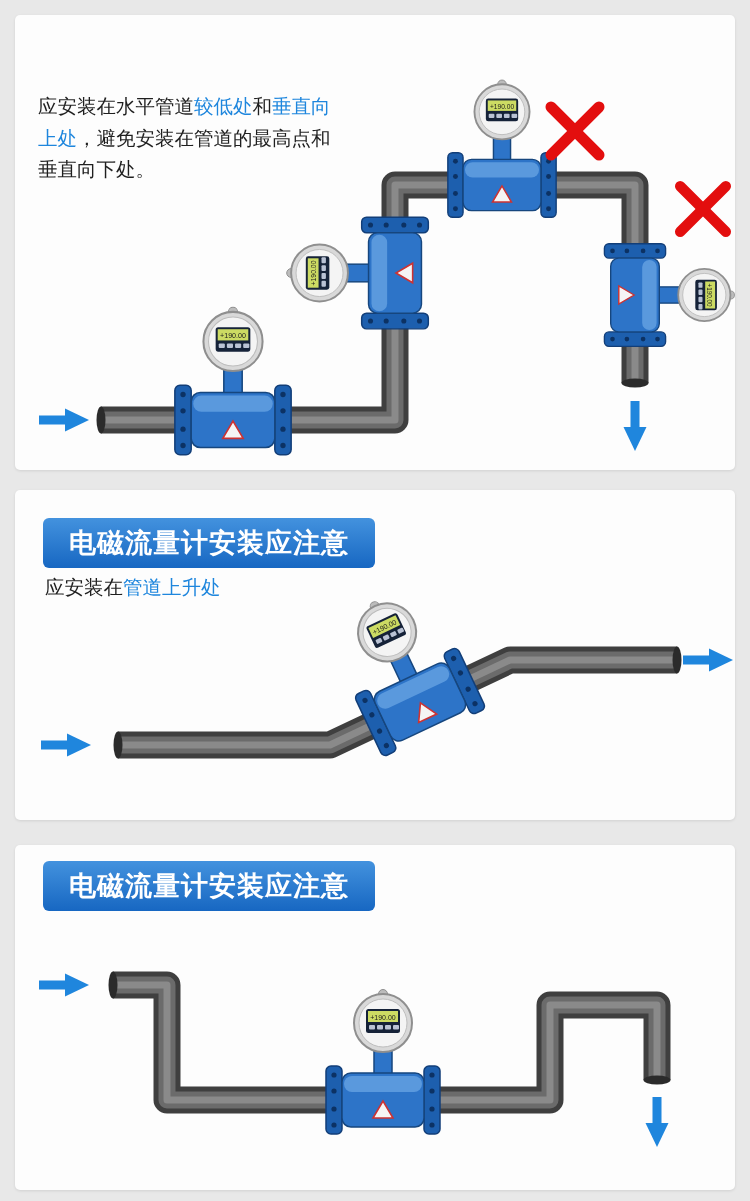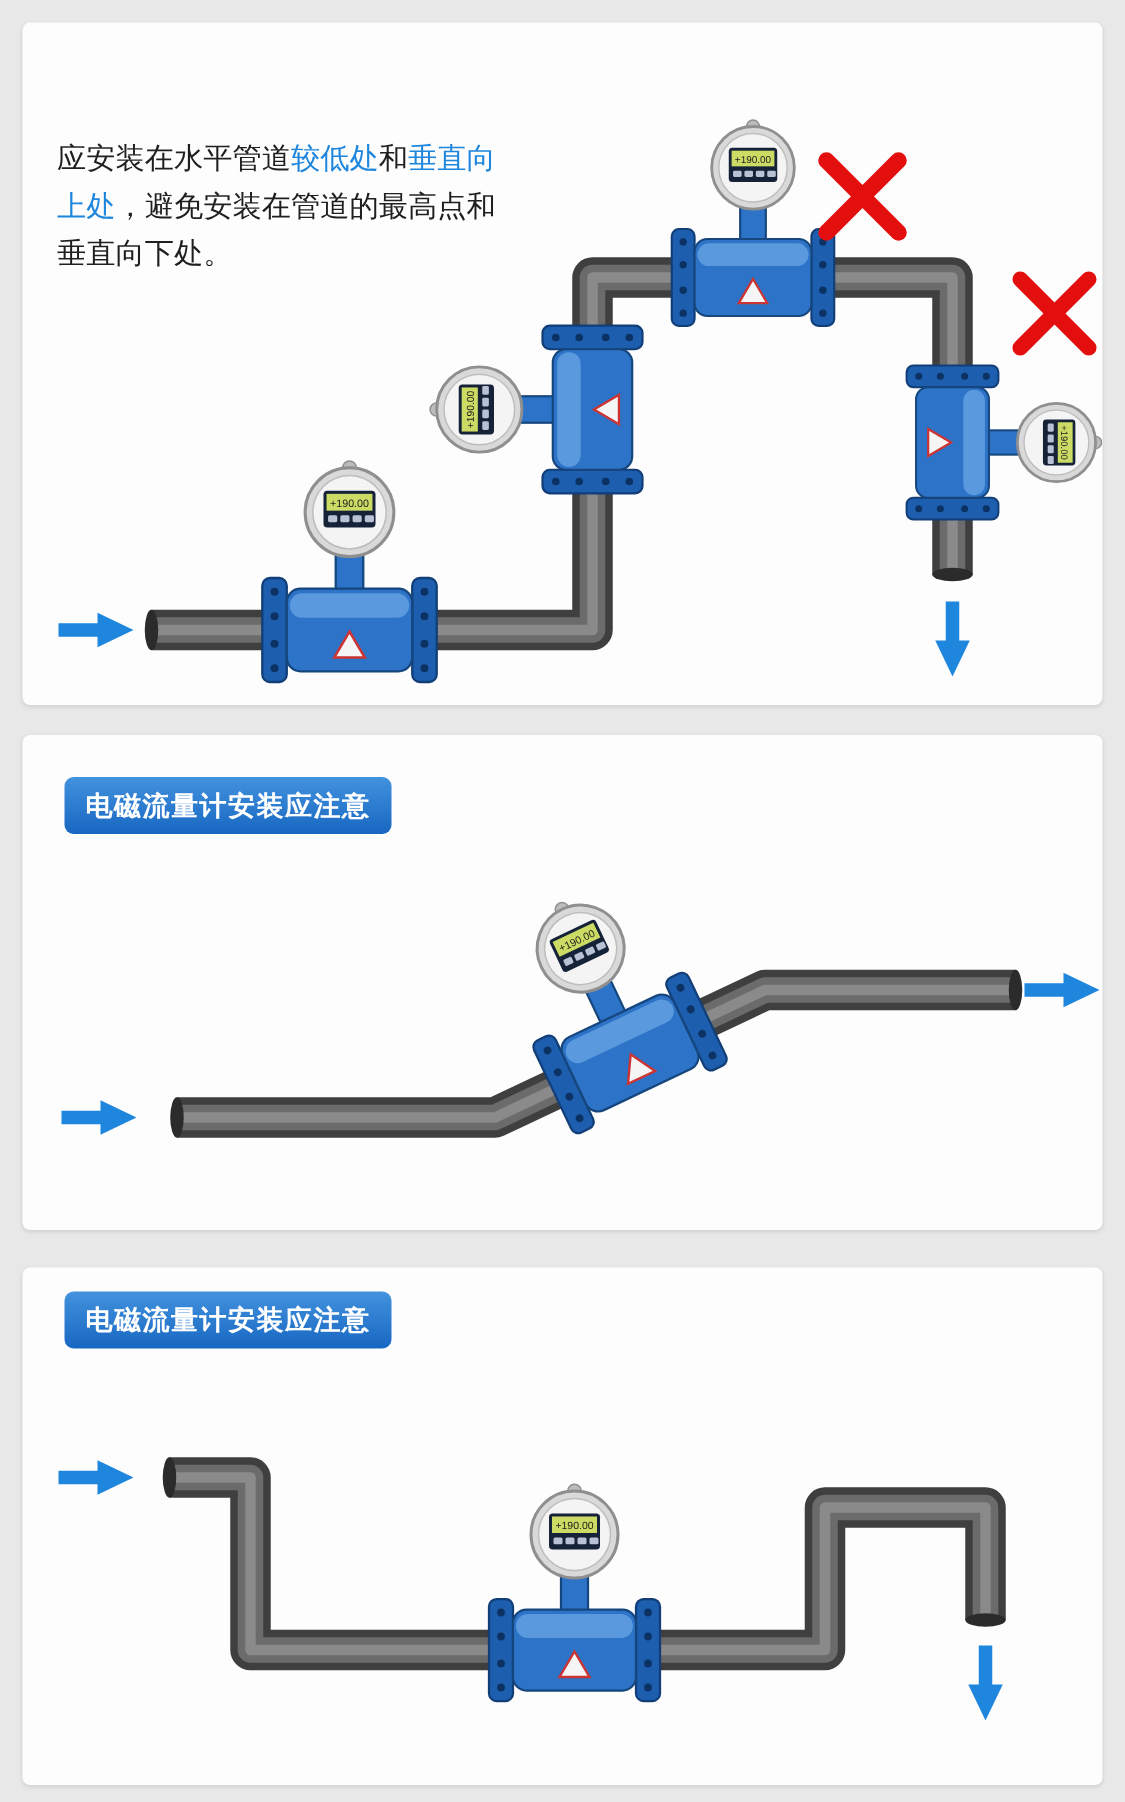--- a/index.html
+++ b/index.html
@@ -21,22 +21,22 @@
 
   .note {
     position: absolute; left: 23px; top: 76px; width: 298px;
     font-size: 19.5px; line-height: 1.62; color: #1f1f1f;
   }
   .hl { color: #1e86dd; }
 
   .badge {
     position: absolute; left: 28px;
     background: linear-gradient(180deg, #4392de 0%, #1767c2 100%);
-    color: #fff; font-size: 18px; font-weight: bold;
-    padding: 7px 14px; border-radius: 6px; letter-spacing: 1px;
+    color: #fff; font-size: 27px; font-weight: bold;
+    padding: 7px 26px; border-radius: 6px; letter-spacing: 1px;
     white-space: nowrap;
   }
   #card2 .badge { top: 28px; }
   #card3 .badge { top: 16px; }
 
   .subnote {
     position: absolute; left: 30px;
     font-size: 19.5px; color: #1f1f1f; white-space: nowrap;
   }
   #card2 .subnote { top: 84px; }
@@ -135,20 +135,21 @@
         <path d="M 103 255 H 315 L 495 170 H 662" fill="none" stroke="#8a8a8a" stroke-width="7" stroke-linejoin="round"></path>
         <ellipse cx="103" cy="255" rx="4.5" ry="13.5" fill="#2b2b2b"></ellipse>
         <ellipse cx="662" cy="170" rx="4.5" ry="13.5" fill="#2b2b2b"></ellipse>
       </g>
       <use href="#fm" transform="translate(405,212) rotate(-25.3)"></use>
       <use href="#arrowR" transform="translate(26,255)"></use>
       <use href="#arrowR" transform="translate(668,170)"></use>
     </svg>
 
     <div class="badge">电磁流量计安装应注意</div>
+    <p class="subnote"><span>应安装在</span><span class="hl">管道上升处</span></p>
   </section>
 
   <section class="card" id="card3">
     <svg class="diagram" width="720" height="345" viewBox="0 0 720 345">
       <g>
         <path d="M 98 140 H 152 V 255 H 535 V 160 H 642 V 235" fill="none" stroke="#3f3f3f" stroke-width="27" stroke-linejoin="round"></path>
         <path d="M 98 140 H 152 V 255 H 535 V 160 H 642 V 235" fill="none" stroke="#6b6b6b" stroke-width="17" stroke-linejoin="round"></path>
         <path d="M 98 140 H 152 V 255 H 535 V 160 H 642 V 235" fill="none" stroke="#8a8a8a" stroke-width="7" stroke-linejoin="round"></path>
         <ellipse cx="98" cy="140" rx="4.5" ry="13.5" fill="#2b2b2b"></ellipse>
         <ellipse cx="642" cy="235" rx="13.5" ry="4.5" fill="#2b2b2b"></ellipse>

